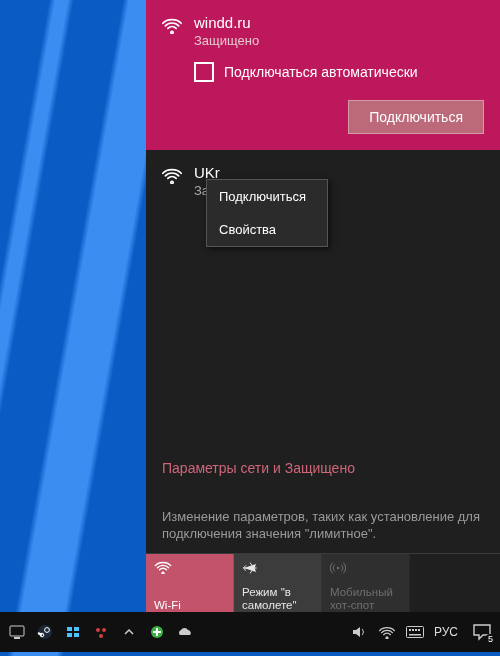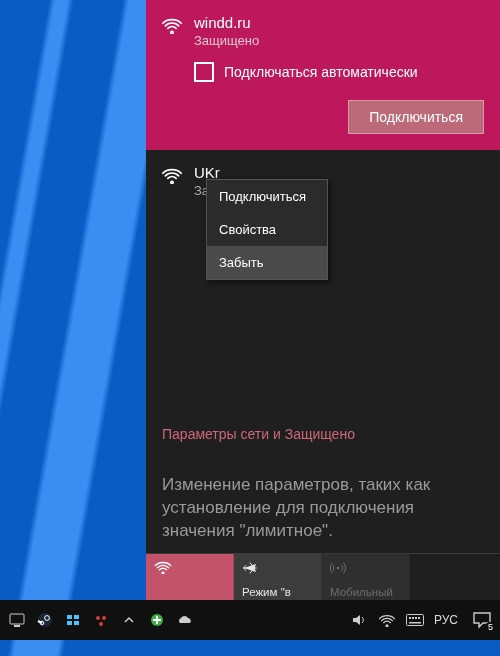--- a/index.html
+++ b/index.html
@@ -77,40 +77,40 @@
     padding: 9px 12px;
     font-size: 13px; color: #fff;
     cursor: pointer;
   }
   .ctx-item.hover { background: #4a4a4a; }
 
   .spacer { flex: 1; }
 
   .settings-block { padding: 6px 16px 10px 16px; }
   .settings-title { color: #cf6679; font-size: 14px; margin-bottom: 4px; }
-  .settings-desc { color: #9a9a9a; font-size: 17px; line-height: 1.35; margin-top: 32px; }
+  .settings-desc { color: #9a9a9a; font-size: 13px; line-height: 1.35; margin-top: 32px; }
 
   .tiles { display: flex; border-top: 1px solid #3a3a3a; }
   .tile {
     width: 88px; height: 62px;
     padding: 6px 8px 4px 8px;
     display: flex; flex-direction: column; justify-content: space-between;
     font-size: 11.5px;
     cursor: pointer;
     border-right: 1px solid rgba(0,0,0,.15);
   }
   .tile.active { background: #c2536a; color: #fff; }
   .tile.normal { background: #3c3c3c; color: #e6e6e6; }
   .tile.disabled { background: #2f2f2f; color: #6e6e6e; }
   .tile-icon { height: 16px; }
   .tile-label { line-height: 1.15; }
 
   
   .taskbar {
-    position: absolute; left: 0; right: 0; bottom: 16px;
+    position: absolute; left: 0; right: 0; bottom: 4px;
     height: 40px; background: #101010;
     display: flex; align-items: center;
     justify-content: space-between;
     padding: 0 4px 0 8px;
     color: #ddd;
   }
   .tb-left, .tb-right { display: flex; align-items: center; gap: 10px; }
   .tb-left .tico, .tb-right .tico { width: 18px; height: 18px; display:flex; align-items:center; justify-content:center; }
   .clock { text-align: right; font-size: 11px; line-height: 1.15; }
   .notif {
@@ -201,21 +201,20 @@
           </svg>
       </span>
       <span class="tile-label">Мобильный хот-спот</span>
     </div>
   </div>
 </div>
 
 <div class="ctx-menu">
   <div class="ctx-item">Подключиться</div>
   <div class="ctx-item">Свойства</div>
-  <div class="ctx-item hover">Забыть</div>
 </div>
 
 <div class="taskbar">
   <div class="tb-left">
     <span class="tico">
         <svg width="16" height="16" viewBox="0 0 16 16">
           <rect x="1" y="2" width="14" height="10" rx="1" stroke="#ccc" fill="none"></rect>
           <rect x="5" y="13" width="6" height="2" fill="#ccc"></rect>
         </svg>
       </span>

